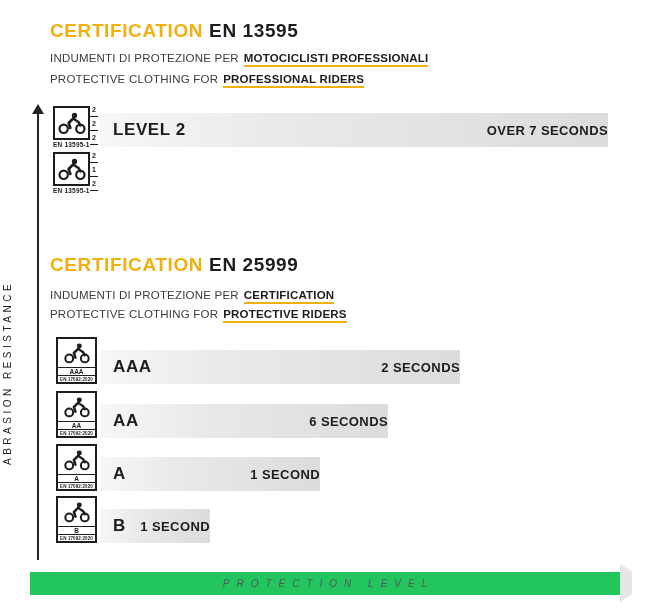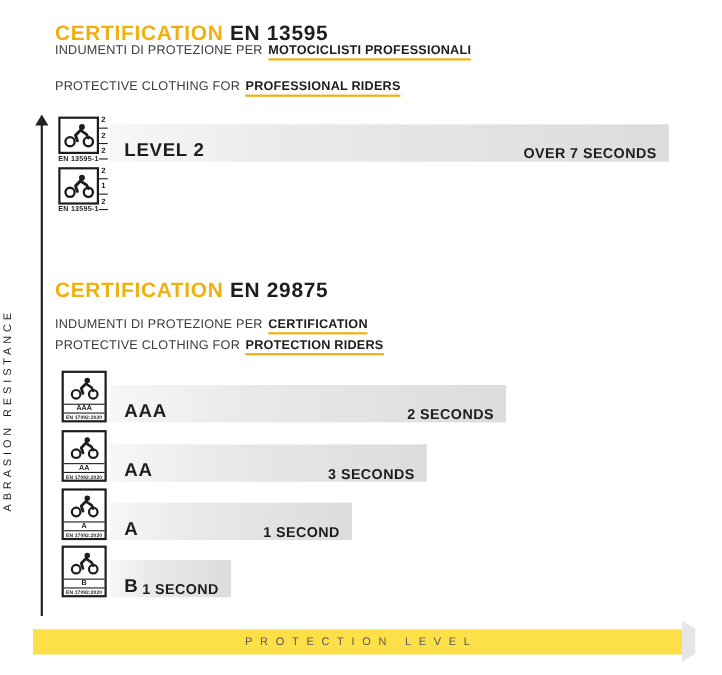--- a/index.html
+++ b/index.html
@@ -42,35 +42,34 @@
   }
   .sub-line.italic { }
 
   
   .bar {
     position: absolute;
     left: 100px;
     height: 34px;
     background: linear-gradient(90deg, #f7f7f7 0%, #e9e9e9 35%, #dcdcdc 100%);
     display: flex;
-    align-items: flex-end;
+    align-items: center;
     justify-content: space-between;
   }
   .bar-label {
     font-size: 17px;
     font-weight: bold;
     letter-spacing: 0.6px;
     padding-left: 13px;
     white-space: nowrap;
   }
   .bar-value {
     font-size: 13px;
     font-weight: bold;
     letter-spacing: 0.4px;
-    padding-right: 11px;
     white-space: nowrap;
   }
 
   
   .badge13595 { position: absolute; left: 53px; width: 50px; }
   .badge13595 .box {
     width: 37px; height: 34px;
     border: 2px solid #1d1d1b;
     background: #fff;
     display: flex; align-items: center; justify-content: center;
@@ -121,22 +120,22 @@
     writing-mode: vertical-rl;
     transform: rotate(180deg);
     font-size: 10px; letter-spacing: 3.5px; color: #1d1d1b;
     white-space: nowrap;
     display: flex; align-items: center;
   }
 
   
   .x-arrow-bar {
     position: absolute; left: 30px; top: 572px;
-    width: 590px; height: 23px; background: #fde047;
-    display: flex; align-items: center; justify-content: center;
+    width: 590px; height: 23px; background: #22c55e;
+    display: flex; align-items: center; justify-content: center; font-style: italic;
   }
   .x-arrow-head {
     position: absolute; left: 620px; top: 564px;
     width: 0; height: 0;
     border-top: 19px solid transparent;
     border-bottom: 19px solid transparent;
     border-left: 30px solid #e6e6e6;
   }
   .x-arrow-label {
     font-size: 10px; letter-spacing: 7px; color: #55585c; white-space: nowrap;
@@ -144,21 +143,21 @@
   }
 </style>
 </head>
 <body>
 
 <div class="canvas">
 
   <div class="sec-title" style="top:20px">
     <span class="accent">CERTIFICATION</span><span class="code">EN 13595</span>
   </div>
-  <div class="sub-line" style="top:40px">
+  <div class="sub-line" style="top:52px">
     <span>INDUMENTI DI PROTEZIONE PER</span><span class="bold">MOTOCICLISTI PROFESSIONALI</span>
   </div>
   <div class="sub-line italic" style="top:73px">
     <span>PROTECTIVE CLOTHING FOR</span><span class="bold">PROFESSIONAL RIDERS</span>
   </div>
 
   <div class="badge13595" style="top:106px">
     <div class="box">
       <svg width="30" height="24" viewBox="0 0 36 28">
         <circle cx="8" cy="21" r="5" fill="none" stroke="#1d1d1b" stroke-width="2.6"></circle>
@@ -192,27 +191,27 @@
     </div>
     <div class="nums">
       <span>2</span>
       <span>1</span>
       <span>2</span>
     </div>
     <div class="caption">EN 13595-1</div>
   </div>
 
   <div class="sec-title" style="top:254px">
-    <span class="accent">CERTIFICATION</span><span class="code">EN 29875</span>
+    <span class="accent">CERTIFICATION</span><span class="code">EN 25999</span>
   </div>
   <div class="sub-line" style="top:289px">
     <span>INDUMENTI DI PROTEZIONE PER</span><span class="bold">CERTIFICATION</span>
   </div>
   <div class="sub-line italic" style="top:308px">
-    <span>PROTECTIVE CLOTHING FOR</span><span class="bold">PROTECTION RIDERS</span>
+    <span>PROTECTIVE CLOTHING FOR</span><span class="bold">PROTECTIVE RIDERS</span>
   </div>
 
   <div class="badge17092" style="top:337px">
     <div class="pict">
       <svg width="28" height="22" viewBox="0 0 36 28">
         <circle cx="8" cy="21" r="5" fill="none" stroke="#1d1d1b" stroke-width="2.6"></circle>
         <circle cx="28" cy="21" r="5" fill="none" stroke="#1d1d1b" stroke-width="2.6"></circle>
         <circle cx="21" cy="5" r="3.2" fill="#1d1d1b"></circle>
         <path d="M20 8 L14 14 L16 20" stroke="#1d1d1b" stroke-width="3.2" fill="none" stroke-linecap="round" stroke-linejoin="round"></path>
         <path d="M20 9 L26 13 L28 17" stroke="#1d1d1b" stroke-width="3" fill="none" stroke-linecap="round" stroke-linejoin="round"></path>
@@ -234,21 +233,21 @@
         <circle cx="21" cy="5" r="3.2" fill="#1d1d1b"></circle>
         <path d="M20 8 L14 14 L16 20" stroke="#1d1d1b" stroke-width="3.2" fill="none" stroke-linecap="round" stroke-linejoin="round"></path>
         <path d="M20 9 L26 13 L28 17" stroke="#1d1d1b" stroke-width="3" fill="none" stroke-linecap="round" stroke-linejoin="round"></path>
       </svg>
     </div>
     <div class="class-row">AA</div>
     <div class="std-row">EN 17092:2020</div>
   </div>
   <div class="bar" style="top:404px; width:288px">
     <span class="bar-label">AA</span>
-    <span class="bar-value">3 SECONDS</span>
+    <span class="bar-value">6 SECONDS</span>
   </div>
 
   <div class="badge17092" style="top:444px">
     <div class="pict">
       <svg width="28" height="22" viewBox="0 0 36 28">
         <circle cx="8" cy="21" r="5" fill="none" stroke="#1d1d1b" stroke-width="2.6"></circle>
         <circle cx="28" cy="21" r="5" fill="none" stroke="#1d1d1b" stroke-width="2.6"></circle>
         <circle cx="21" cy="5" r="3.2" fill="#1d1d1b"></circle>
         <path d="M20 8 L14 14 L16 20" stroke="#1d1d1b" stroke-width="3.2" fill="none" stroke-linecap="round" stroke-linejoin="round"></path>
         <path d="M20 9 L26 13 L28 17" stroke="#1d1d1b" stroke-width="3" fill="none" stroke-linecap="round" stroke-linejoin="round"></path>

